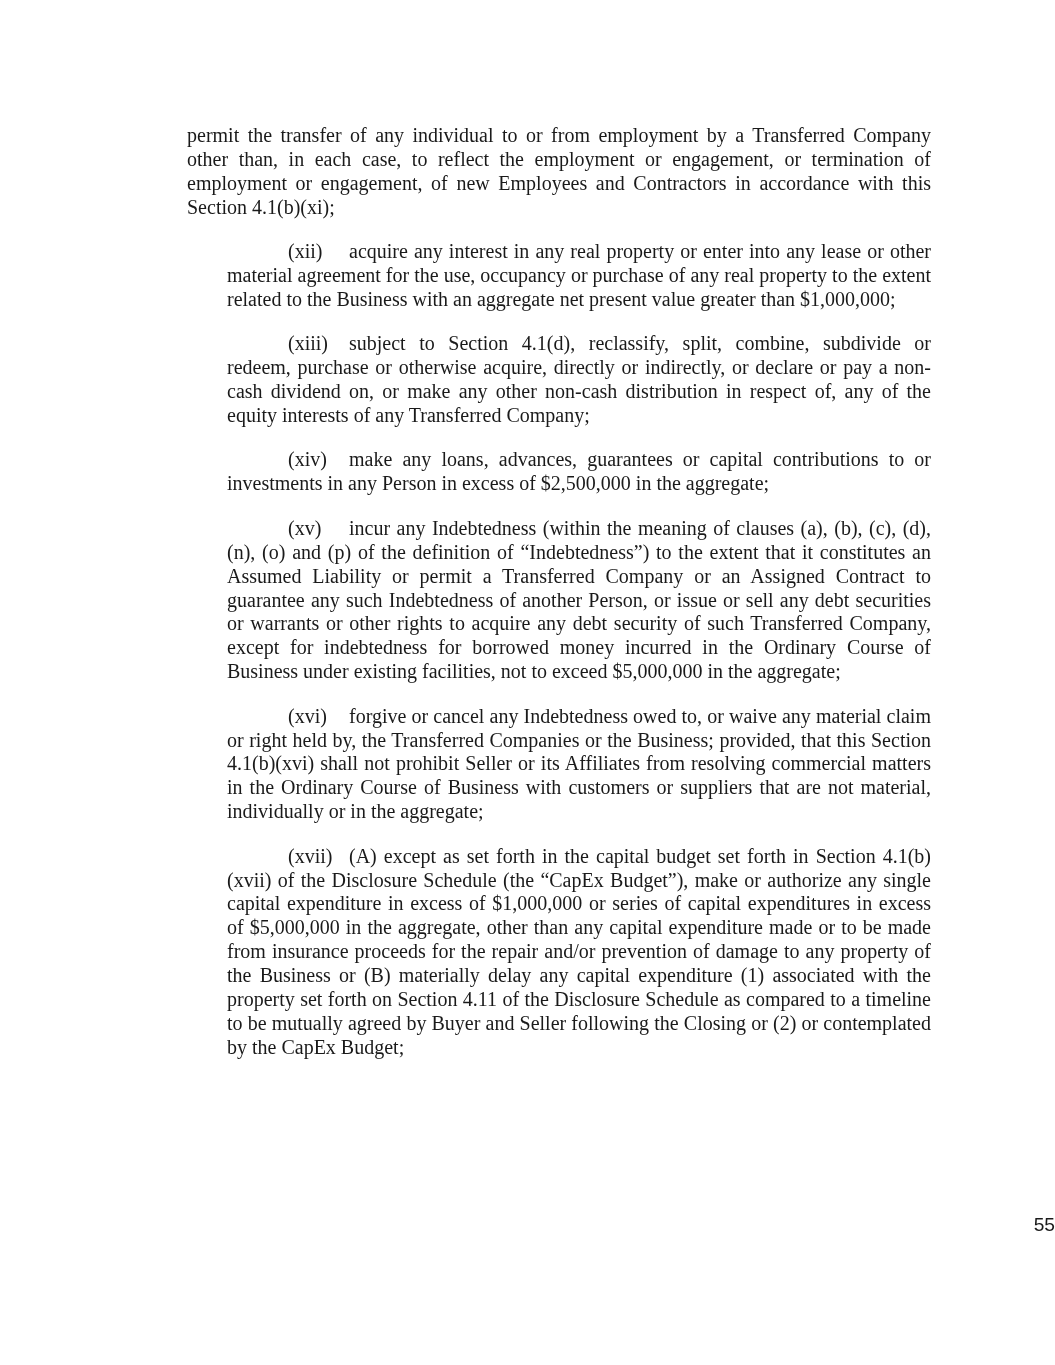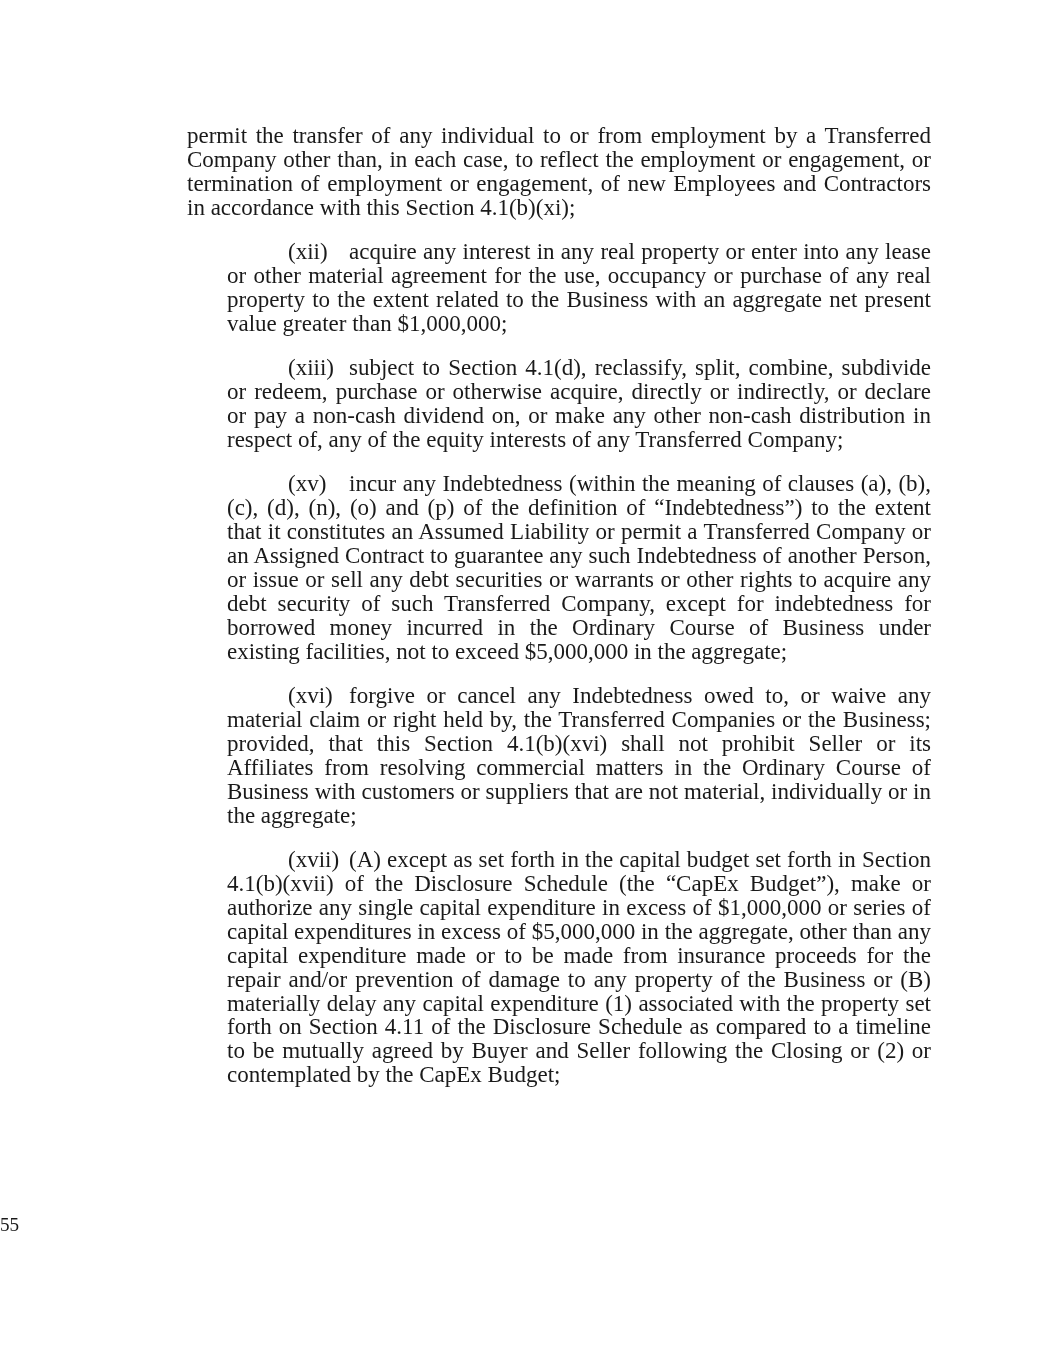--- a/index.html
+++ b/index.html
@@ -3,46 +3,47 @@
   <meta charset="utf-8">
   <style>
     html, body { margin: 0; padding: 0; background: #ffffff; }
     body { width: 1055px; height: 1365px; position: relative; overflow: hidden; }
     .page {
       position: absolute;
       left: 187px;
       top: 124px;
       width: 744px;
       font-family: "Liberation Serif", serif;
-      font-size: 23px;
+      font-size: 20px;
       line-height: 23.9px;
       color: #1a1a1a;
     }
     .para {
       margin: 0 0 20.5px 0;
       text-align: justify;
     }
     .para.indent { text-indent: 61px; margin-left: 40px; }
     .u { text-underline-offset: 2px; text-decoration-thickness: 1px; }
     .num { display: inline-block; }
     .page-number {
       position: absolute;
       left: 0; width: 1055px;
       top: 1214px;
-      text-align: left;
-      font-family: Liberation Serif, serif;
+      text-align: right;
+      font-family: Liberation Sans, sans-serif;
       font-size: 19.2px;
       color: #1a1a1a;
     }
   </style>
 </head>
 <body>
 
 <div class="page">
   <p class="para"><span>permit the transfer of any individual to or from employment by a Transferred Company other than, in each case, to reflect the employment or engagement, or termination of employment or engagement, of new Employees and Contractors in accordance with this Section 4.1(b)(xi);</span></p>
   <p class="para indent"><span class="num" style="min-width: 61px; text-indent: 0px;">(xii)</span><span>acquire any interest in any real property or enter into any lease or other material agreement for the use, occupancy or purchase of any real property to the extent related to the Business with an aggregate net present value greater than $1,000,000;</span></p>
   <p class="para indent"><span class="num" style="min-width: 61px; text-indent: 0px;">(xiii)</span><span>subject to </span><span class="u">Section 4.1(d)</span><span>, reclassify, split, combine, subdivide or redeem, purchase or otherwise acquire, directly or indirectly, or declare or pay a non-cash dividend on, or make any other non-cash distribution in respect of, any of the equity interests of any Transferred Company;</span></p>
+  <p class="para indent"><span class="num" style="min-width: 61px; text-indent: 0px;">(xiv)</span><span>make any loans, advances, guarantees or capital contributions to or investments in any Person in excess of $2,500,000 in the aggregate;</span></p>
   <p class="para indent"><span class="num" style="min-width: 61px; text-indent: 0px;">(xv)</span><span>incur any Indebtedness (within the meaning of </span><span class="u">clauses (a)</span><span>, </span><span class="u">(b)</span><span>, </span><span class="u">(c)</span><span>, </span><span class="u">(d)</span><span>, </span><span class="u">(n)</span><span>, </span><span class="u">(o)</span><span> and </span><span class="u">(p)</span><span> of the definition of “Indebtedness”) to the extent that it constitutes an Assumed Liability or permit a Transferred Company or an Assigned Contract to guarantee any such Indebtedness of another Person, or issue or sell any debt securities or warrants or other rights to acquire any debt security of such Transferred Company, except for indebtedness for borrowed money incurred in the Ordinary Course of Business under existing facilities, not to exceed $5,000,000 in the aggregate;</span></p>
   <p class="para indent"><span class="num" style="min-width: 61px; text-indent: 0px;">(xvi)</span><span>forgive or cancel any Indebtedness owed to, or waive any material claim or right held by, the Transferred Companies or the Business; </span><span class="u">provided</span><span>, that this </span><span class="u">Section 4.1(b)(xvi)</span><span> shall not prohibit Seller or its Affiliates from resolving commercial matters in the Ordinary Course of Business with customers or suppliers that are not material, individually or in the aggregate;</span></p>
   <p class="para indent"><span class="num" style="min-width: 61px; text-indent: 0px;">(xvii)</span><span>(A) except as set forth in the capital budget set forth in </span><span class="u">Section 4.1(b)(xvii)</span><span> of the Disclosure Schedule (the “</span><span class="u">CapEx Budget</span><span>”), make or authorize any single capital expenditure in excess of $1,000,000 or series of capital expenditures in excess of $5,000,000 in the aggregate, other than any capital expenditure made or to be made from insurance proceeds for the repair and/or prevention of damage to any property of the Business or (B) materially delay any capital expenditure (1) associated with the property set forth on Section 4.11 of the Disclosure Schedule as compared to a timeline to be mutually agreed by Buyer and Seller following the Closing or (2) or contemplated by the CapEx Budget;</span></p>
 </div>
 
 <div class="page-number">55</div>
 
 </body></html>

